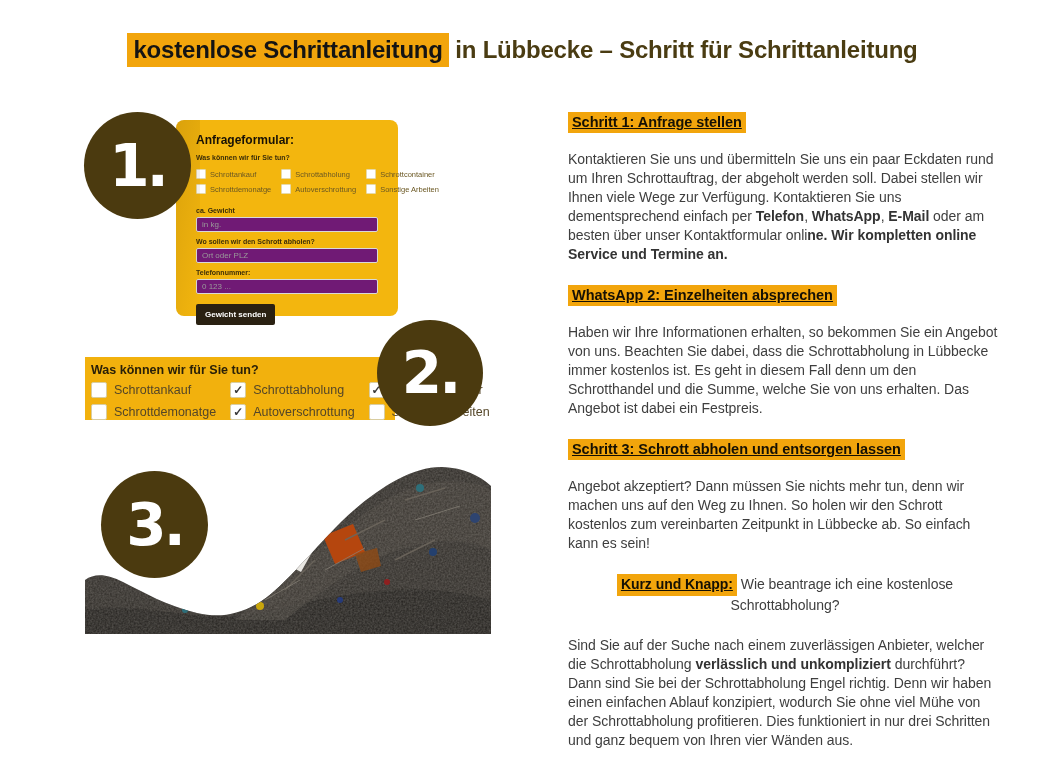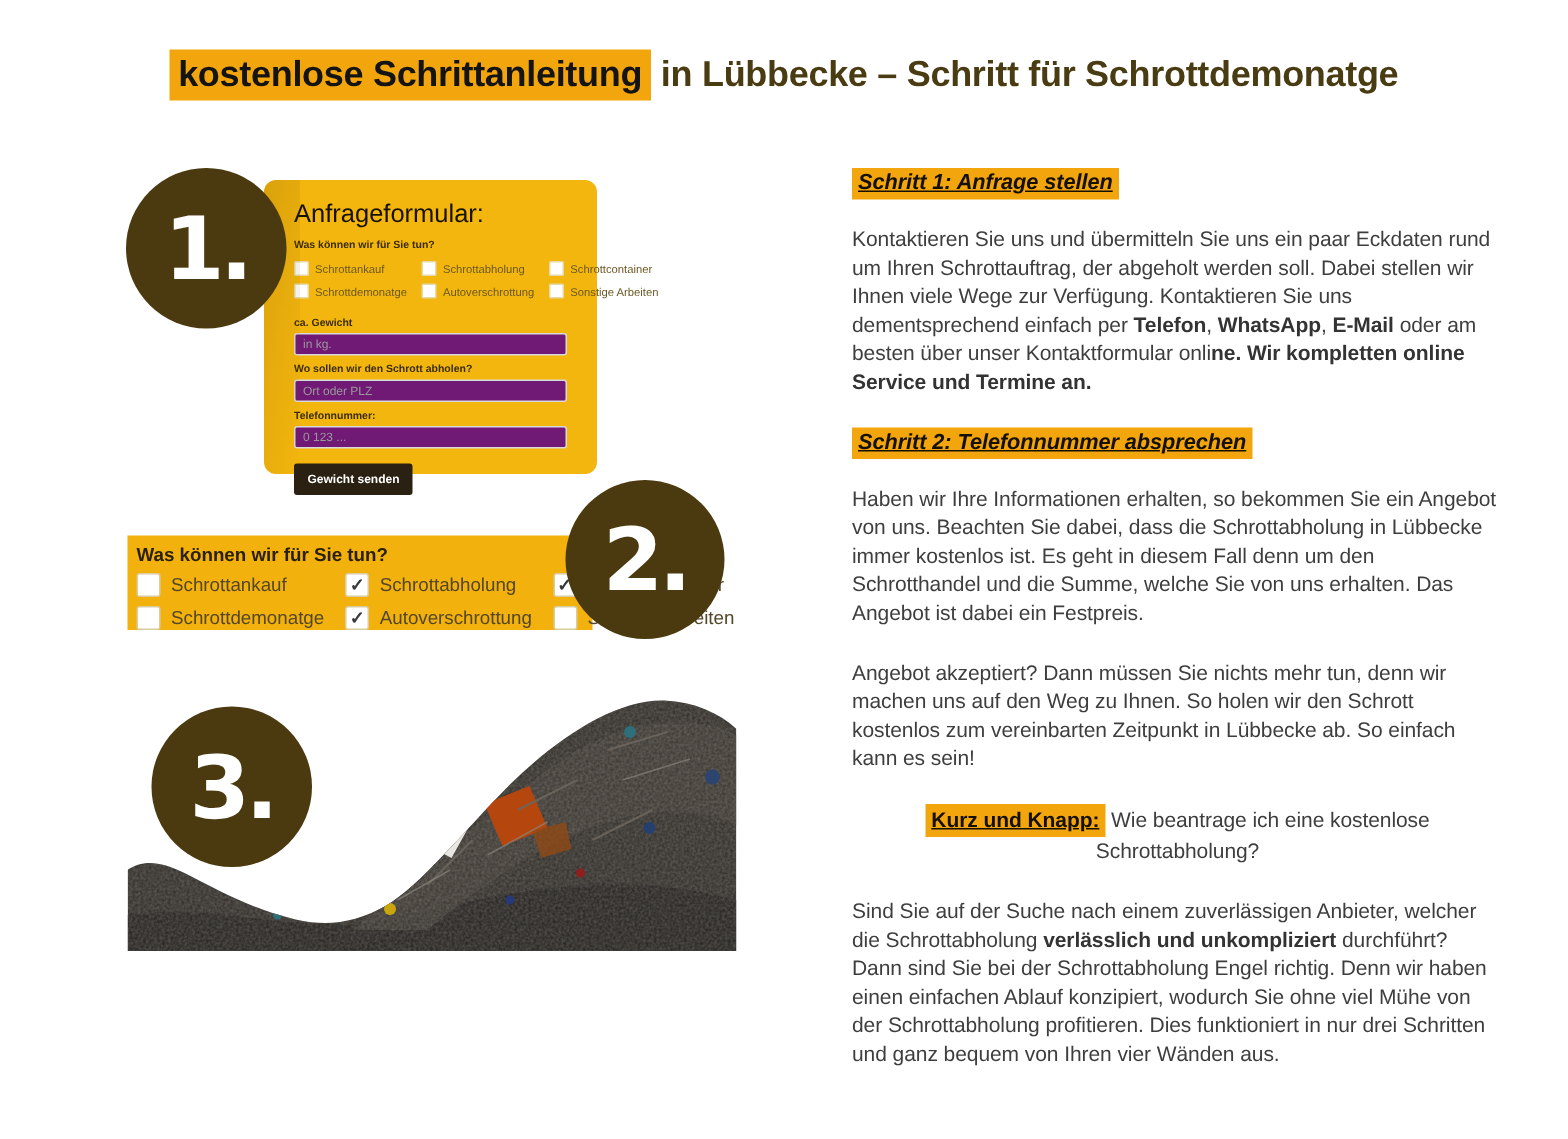--- a/index.html
+++ b/index.html
@@ -23,21 +23,21 @@
   .badge1{left:84px;top:112px;width:107px;height:107px;}
   .badge2{left:377px;top:320px;width:106px;height:106px;}
   .badge3{left:101px;top:471px;width:107px;height:107px;}
 
   .form-card{position:absolute;left:176px;top:120px;width:222px;height:196px;
              background:var(--panel);border-radius:8px;z-index:2;
              padding:13px 20px 0 20px;box-sizing:border-box;}
   .form-card::before{content:'';position:absolute;left:0;top:0;bottom:0;width:24px;
              background:linear-gradient(100deg,rgba(120,80,0,.20),rgba(120,80,0,0));
              border-radius:8px 0 0 8px;}
-  .form-title{font-size:17px;font-weight:normal;color:#171106;margin:0 0 7px 0;}
+  .form-title{font-size:12px;font-weight:bold;color:#171106;margin:0 0 7px 0;}
   .tiny-label{font-size:7px;font-weight:bold;color:#3A2C08;margin:0 0 4px 0;}
   .cb-grid-small{display:inline-grid;grid-template-columns:repeat(3,max-content);
                  column-gap:10px;row-gap:5px;margin-bottom:7px;}
   .cb-grid-small .cb-item{display:flex;align-items:center;white-space:nowrap;}
   .cb-grid-small .cb-box{width:8px;height:8px;background:#fff;border:1px solid #e6d9a8;
                  border-radius:1px;margin-right:4px;flex:none;font-size:7px;line-height:8px;
                  text-align:center;color:#333;}
   .cb-grid-small .cb-label{font-size:7.5px;color:#6B5823;}
   .form-field-label{font-size:7px;font-weight:bold;color:#3A2C08;margin:6px 0 3px 0;}
   .form-input{display:block;width:100%;height:15px;background:#701a75;border:1px solid #D9D9D9;
@@ -58,33 +58,33 @@
                border-radius:2px;margin-right:7px;flex:none;font-size:12px;line-height:14px;
                font-weight:bold;text-align:center;color:#3a3a3a;}
   .cb-grid-big .cb-label{font-size:12.5px;color:#544628;}
 
   .scrap-photo{position:absolute;left:85px;top:460px;width:406px;height:174px;z-index:0;}
   .scrap-photo svg{display:block;}
 
   
   .right-col{position:absolute;left:568px;top:112px;width:434px;color:var(--body_text);
              font-size:14px;line-height:19px;letter-spacing:-.05px;}
-  .right-col h3{margin:0 0 17px 0;font-size:14.5px;line-height:18px;font-style:italic;}
+  .right-col h3{margin:0 0 17px 0;font-size:14.5px;line-height:18px;}
   .hl-heading{display:inline-block;background:var(--highlight);color:#151004;
               font-weight:bold;text-decoration:underline;padding:1px 4px 2px 4px;}
   .right-col p{margin:0 0 21px 0;}
   .right-col b{color:#333;}
   .summary-p{margin-bottom:20px;text-align:center;}
 </style>
 </head>
 <body>
 
 <div class="page">
 
-  <h1 class="page-title"><span class="hl">kostenlose Schrittanleitung</span><span> in Lübbecke – Schritt für Schrottdemonatge</span></h1>
+  <h1 class="page-title"><span class="hl">kostenlose Schrittanleitung</span><span> in Lübbecke – Schritt für Schrittanleitung</span></h1>
 
   <div class="form-card">
     <div class="form-title">Anfrageformular:</div>
     <div class="tiny-label">Was können wir für Sie tun?</div>
     <div class="cb-grid-small">
         <span class="cb-item">
           <span class="cb-box"></span>
           <span class="cb-label">Schrottankauf</span>
         </span>
         <span class="cb-item">
@@ -190,24 +190,25 @@
       </div>
   </div>
 
   <div class="right-col">
     <div>
         <section>
           <h3><span class="hl-heading">Schritt 1: Anfrage stellen</span></h3>
           <p><span>Kontaktieren Sie uns und übermitteln Sie uns ein paar Eckdaten rund um Ihren Schrottauftrag, der abgeholt werden soll. Dabei stellen wir Ihnen viele Wege zur Verfügung. Kontaktieren Sie uns dementsprechend einfach per </span><b>Telefon</b><span>, </span><b>WhatsApp</b><span>, </span><b>E-Mail</b><span> oder am besten über unser Kontaktformular onli</span><b>ne. Wir kompletten online Service und Termine an.</b></p>
         </section>
         <section>
-          <h3><span class="hl-heading">Schritt 2: Telefonnummer absprechen</span></h3>
+          <h3><span class="hl-heading">WhatsApp 2: Einzelheiten absprechen</span></h3>
           <p><span>Haben wir Ihre Informationen erhalten, so bekommen Sie ein Angebot von uns. Beachten Sie dabei, dass die Schrottabholung in Lübbecke immer kostenlos ist. Es geht in diesem Fall denn um den Schrotthandel und die Summe, welche Sie von uns erhalten. Das Angebot ist dabei ein Festpreis.</span></p>
         </section>
         <section>
+          <h3><span class="hl-heading">Schritt 3: Schrott abholen und entsorgen lassen</span></h3>
           <p><span>Angebot akzeptiert? Dann müssen Sie nichts mehr tun, denn wir machen uns auf den Weg zu Ihnen. So holen wir den Schrott kostenlos zum vereinbarten Zeitpunkt in Lübbecke ab. So einfach kann es sein!</span></p>
         </section>
       </div>
     <p class="summary-p"><span class="hl-heading">Kurz und Knapp:</span><span> Wie beantrage ich eine kostenlose Schrottabholung?</span></p>
     <p><span>Sind Sie auf der Suche nach einem zuverlässigen Anbieter, welcher die Schrottabholung </span><b>verlässlich und unkompliziert</b><span> durchführt? Dann sind Sie bei der Schrottabholung Engel richtig. Denn wir haben einen einfachen Ablauf konzipiert, wodurch Sie ohne viel Mühe von der Schrottabholung profitieren. Dies funktioniert in nur drei Schritten und ganz bequem von Ihren vier Wänden aus.</span></p>
   </div>
 
 </div>
 
 </body></html>

